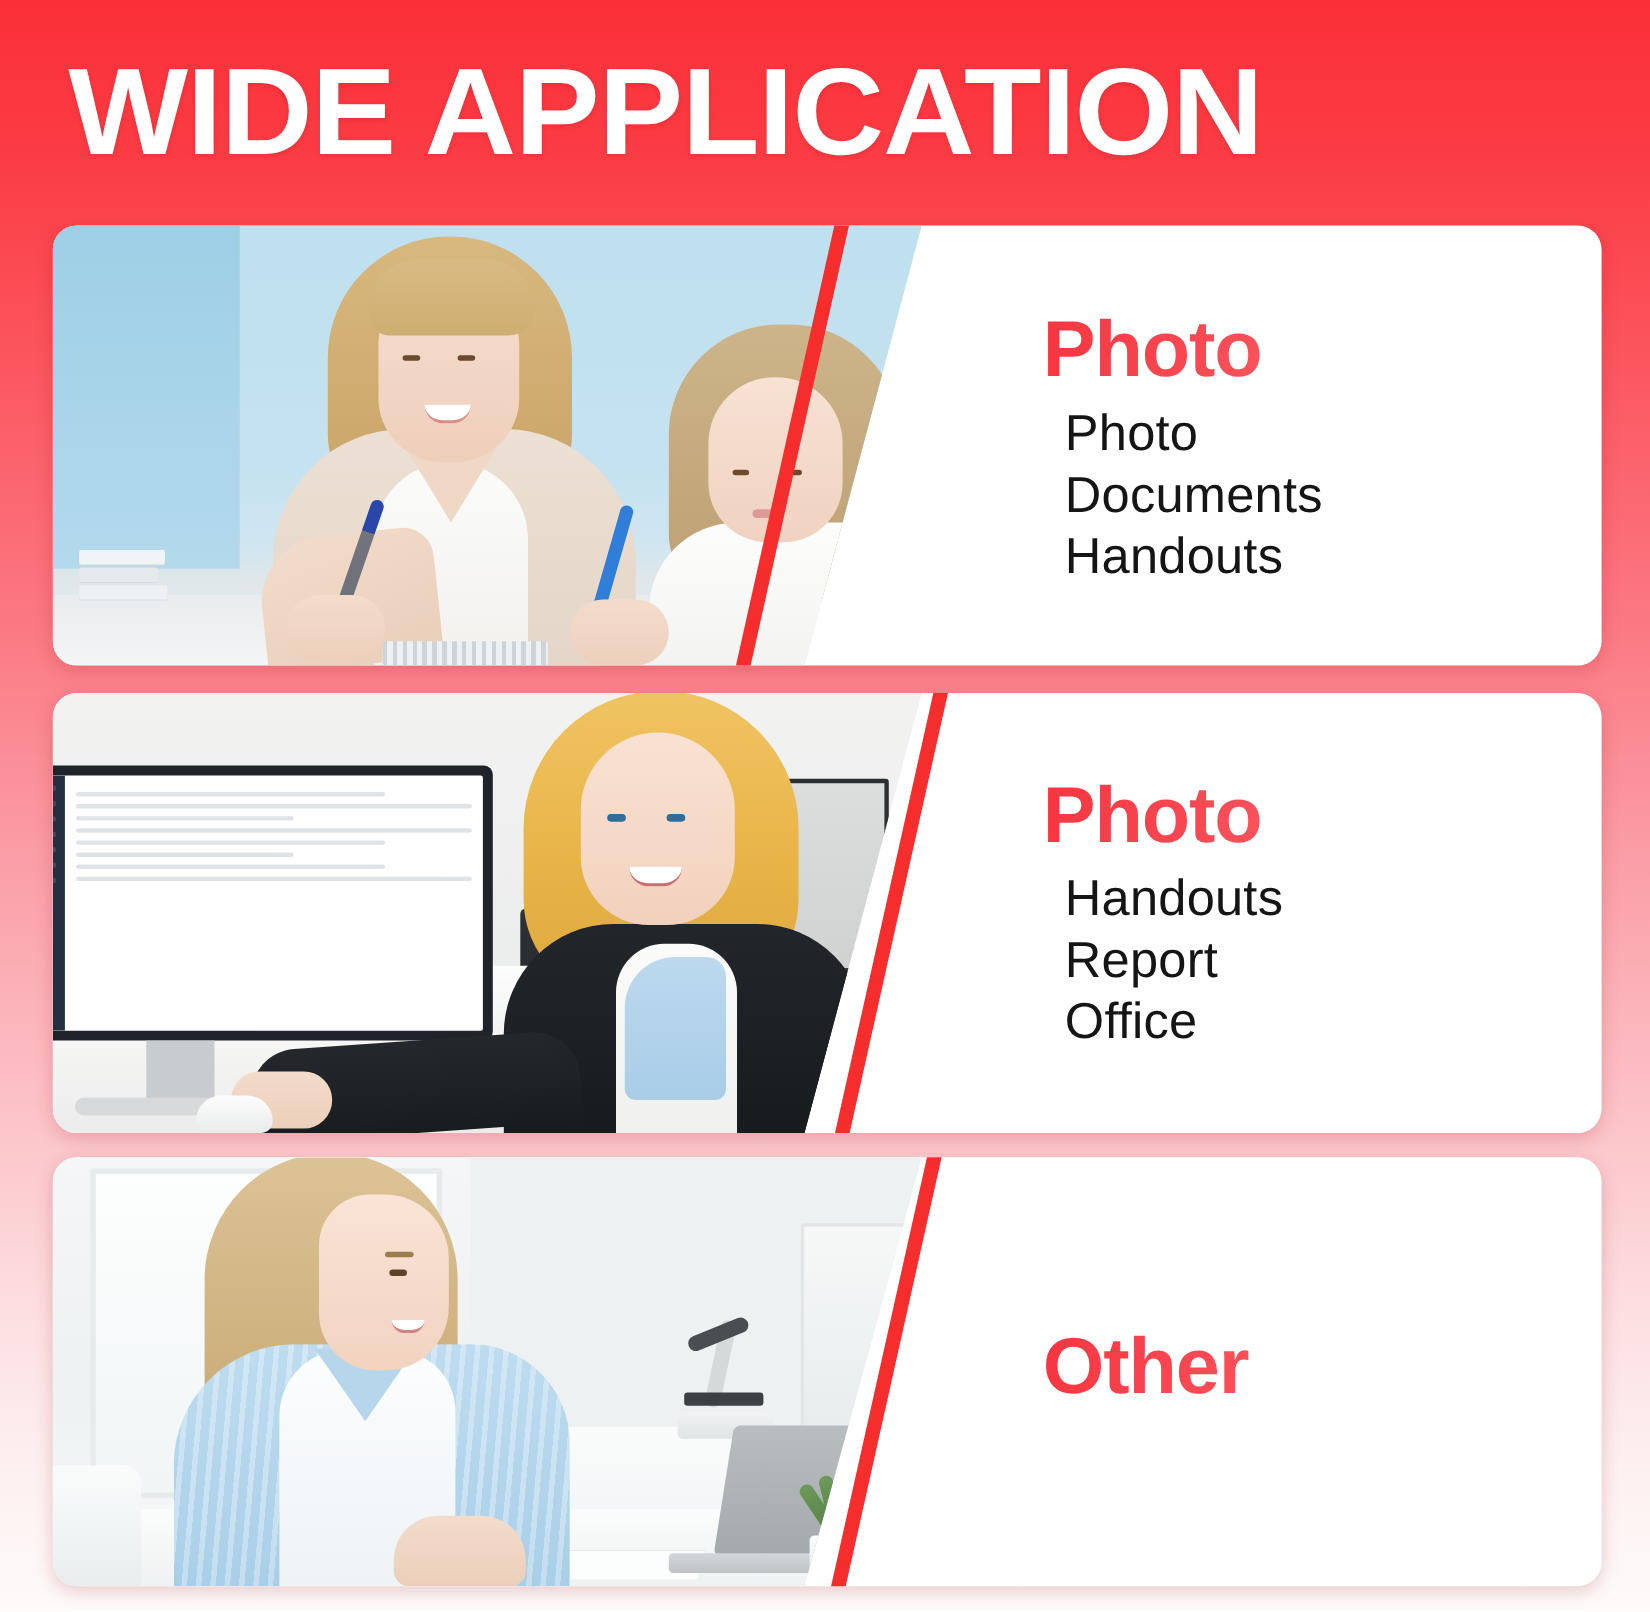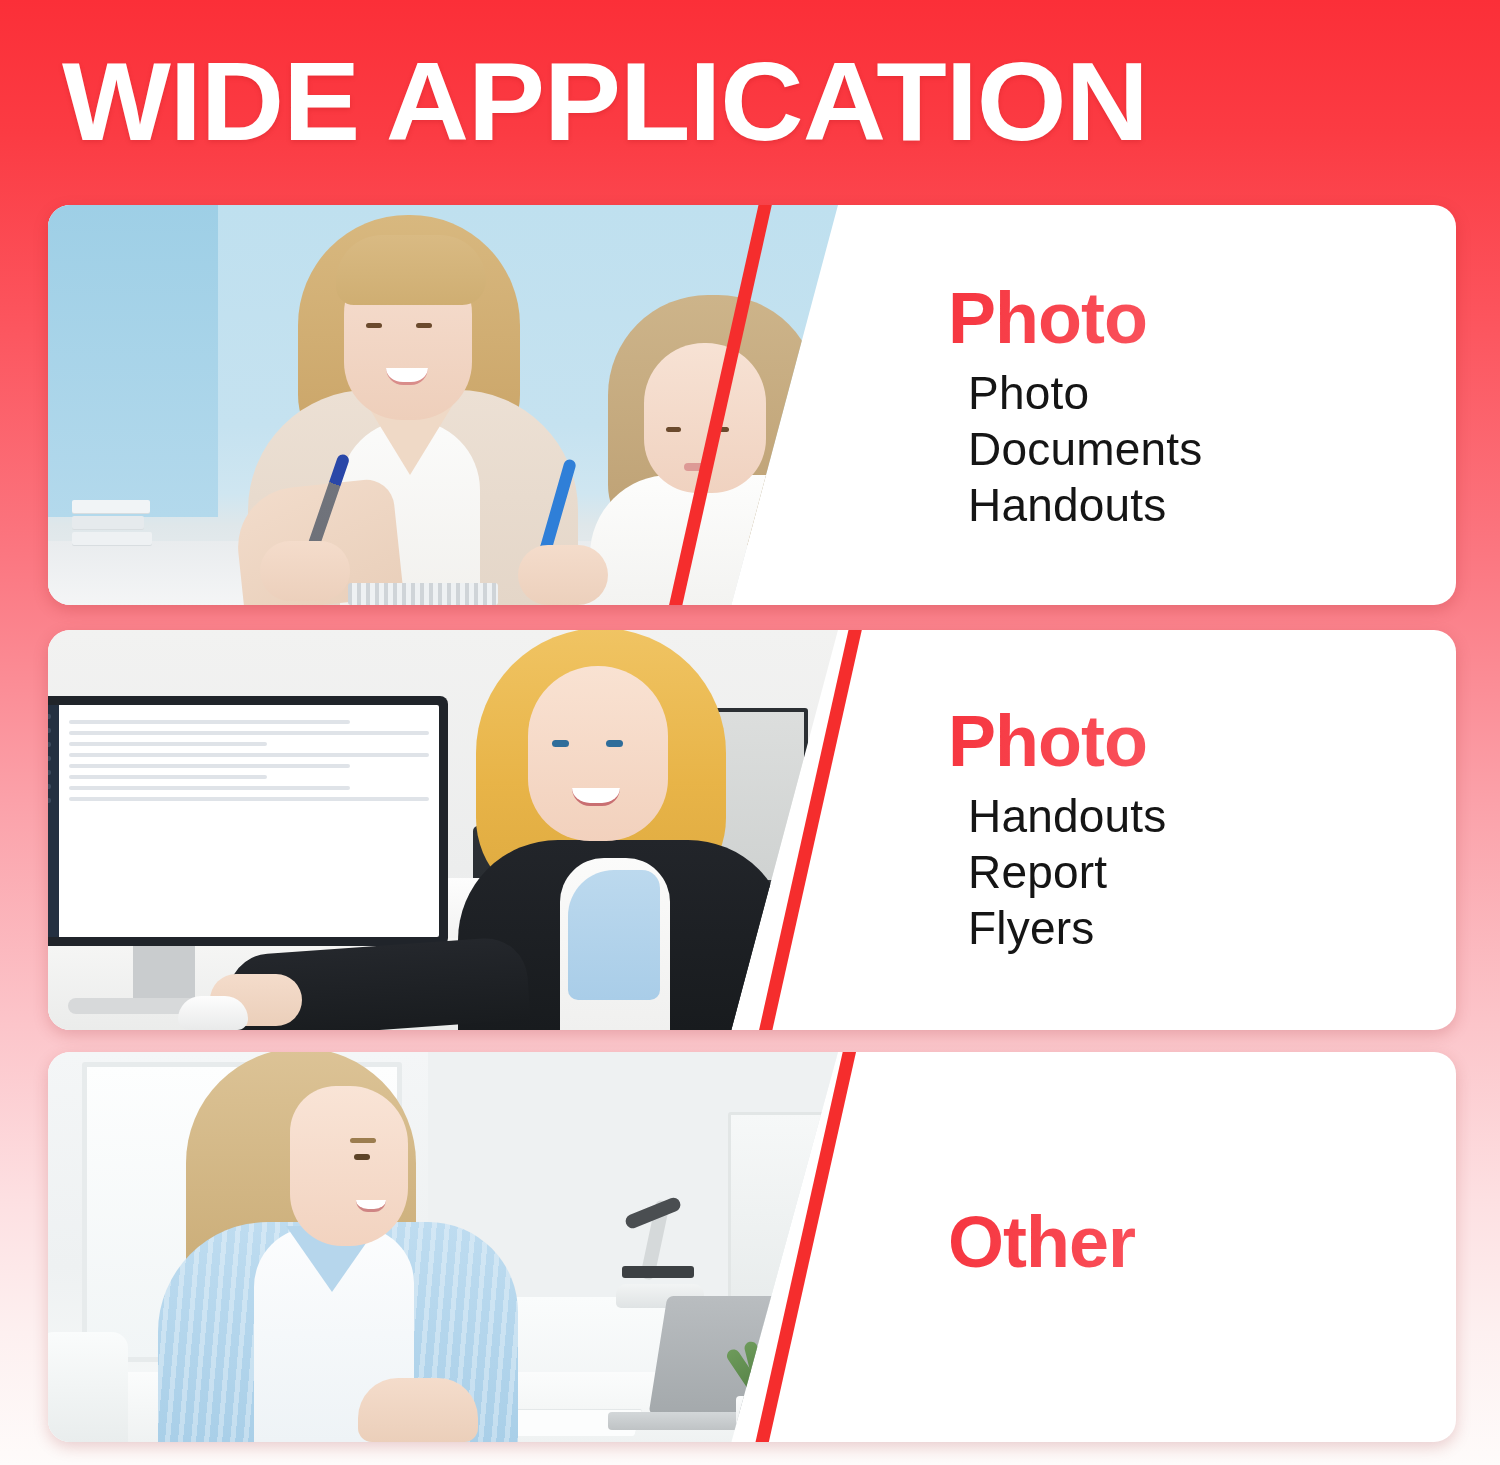--- a/index.html
+++ b/index.html
@@ -393,21 +393,21 @@
     </div>
   </div>
 
   <div class="slash"></div>
 
   <div class="text-col">
     <div class="cat-title">Photo</div>
     <ul class="cat-list">
       <li>Handouts</li>
       <li>Report</li>
-      <li>Flyers</li>
+      <li>Office</li>
     </ul>
   </div>
 </div>
 
 <div class="card" id="card-3">
 
   <div class="photo">
     <div class="photo-inner">
       <div class="p3-bg"></div>
       <div class="p3-window"></div>

